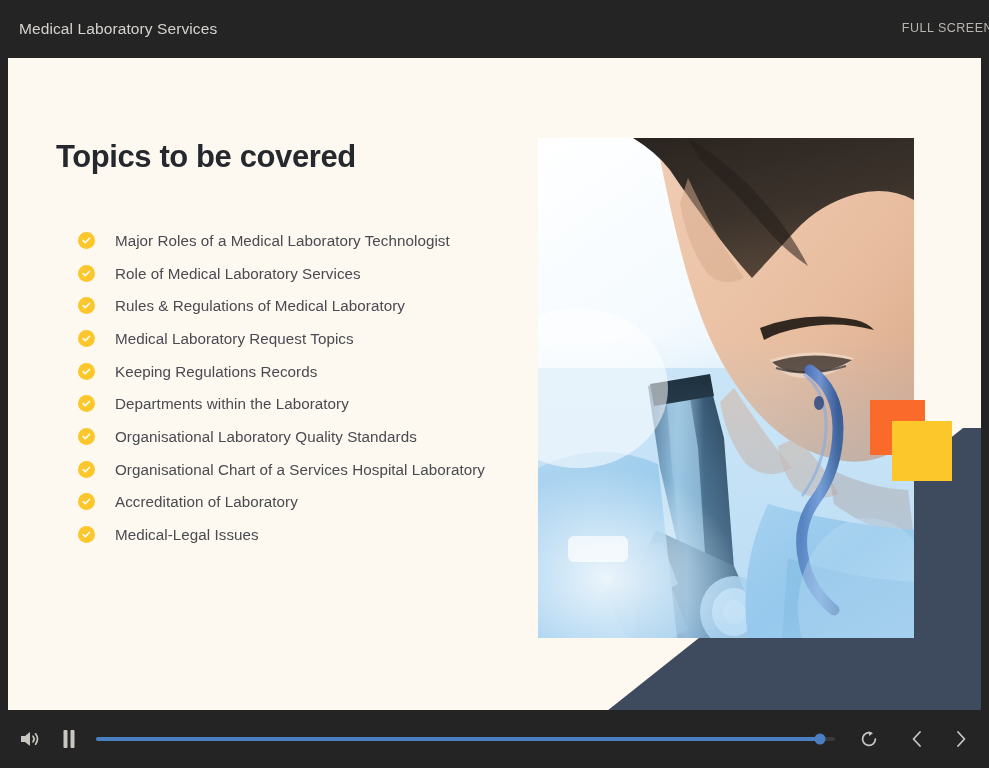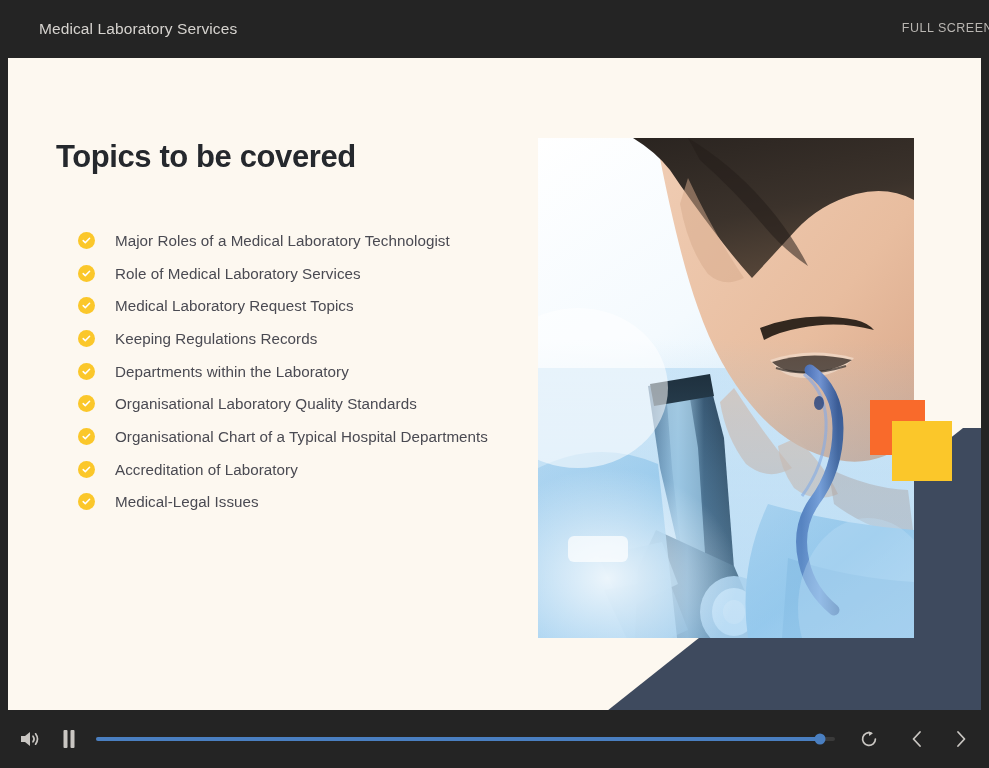--- a/index.html
+++ b/index.html
@@ -8,21 +8,21 @@
     background:#242424;
     font-family:"Liberation Sans", sans-serif;
     overflow:hidden;
   }
 
   
   .header {
     position:absolute; top:0; left:0;
     width:989px; height:58px;
     background:#242424;
-    display:flex; align-items:center;padding-left:20px;
+    display:flex; align-items:center;
   }
   .header-title {
     margin-left:19px;
     font-size:15.5px;
     color:#d6d3cf;
     letter-spacing:0.1px;
   }
   .header-fullscreen {
     position:absolute; right:-4px; top:21px;
     font-size:12.5px;
@@ -184,20 +184,28 @@
           </svg>
       </span>
       <span class="topic-label">Role of Medical Laboratory Services</span>
     </li>
     <li class="topic-item">
       <span class="check-icon">
         <svg width="11" height="11" viewBox="0 0 11 11">
             <path d="M2.2 5.6 L4.3 7.6 L8.6 3.3" stroke="#ffffff" stroke-width="1.5" fill="none" stroke-linecap="round" stroke-linejoin="round"></path>
           </svg>
       </span>
+      <span class="topic-label">Rules &amp; Regulations of Medical Laboratory</span>
+    </li>
+    <li class="topic-item">
+      <span class="check-icon">
+        <svg width="11" height="11" viewBox="0 0 11 11">
+            <path d="M2.2 5.6 L4.3 7.6 L8.6 3.3" stroke="#ffffff" stroke-width="1.5" fill="none" stroke-linecap="round" stroke-linejoin="round"></path>
+          </svg>
+      </span>
       <span class="topic-label">Medical Laboratory Request Topics</span>
     </li>
     <li class="topic-item">
       <span class="check-icon">
         <svg width="11" height="11" viewBox="0 0 11 11">
             <path d="M2.2 5.6 L4.3 7.6 L8.6 3.3" stroke="#ffffff" stroke-width="1.5" fill="none" stroke-linecap="round" stroke-linejoin="round"></path>
           </svg>
       </span>
       <span class="topic-label">Keeping Regulations Records</span>
     </li>
@@ -216,21 +224,21 @@
           </svg>
       </span>
       <span class="topic-label">Organisational Laboratory Quality Standards</span>
     </li>
     <li class="topic-item">
       <span class="check-icon">
         <svg width="11" height="11" viewBox="0 0 11 11">
             <path d="M2.2 5.6 L4.3 7.6 L8.6 3.3" stroke="#ffffff" stroke-width="1.5" fill="none" stroke-linecap="round" stroke-linejoin="round"></path>
           </svg>
       </span>
-      <span class="topic-label">Organisational Chart of a Typical Hospital Departments</span>
+      <span class="topic-label">Organisational Chart of a Services Hospital Laboratory</span>
     </li>
     <li class="topic-item">
       <span class="check-icon">
         <svg width="11" height="11" viewBox="0 0 11 11">
             <path d="M2.2 5.6 L4.3 7.6 L8.6 3.3" stroke="#ffffff" stroke-width="1.5" fill="none" stroke-linecap="round" stroke-linejoin="round"></path>
           </svg>
       </span>
       <span class="topic-label">Accreditation of Laboratory</span>
     </li>
     <li class="topic-item">

